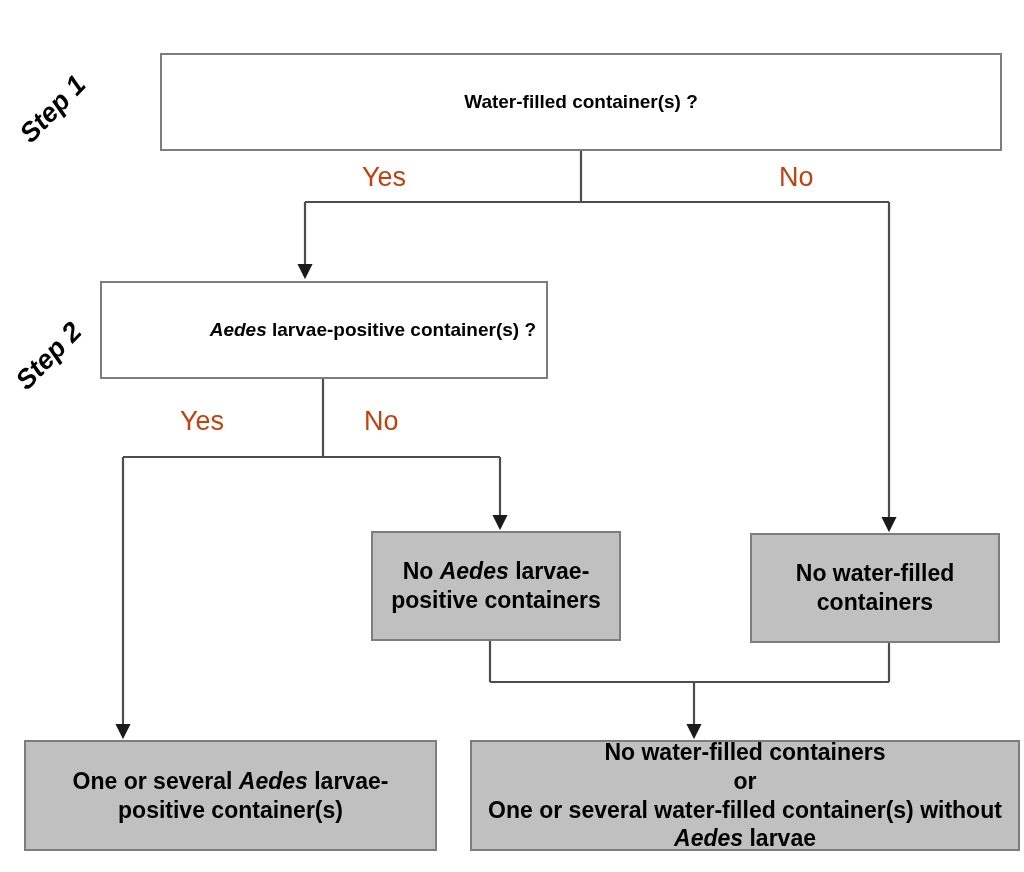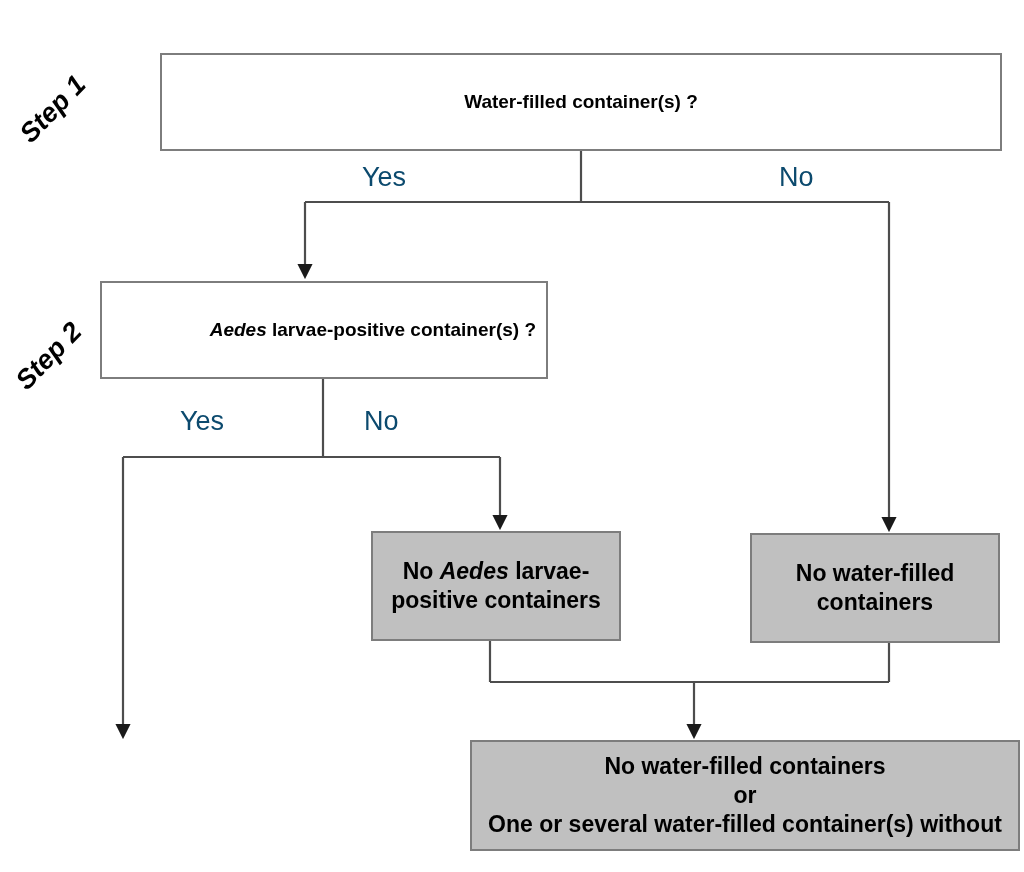--- a/index.html
+++ b/index.html
@@ -50,21 +50,21 @@
     padding: 0 10px;
     width: 100%;
   }
   .ital {
     font-style: italic;
   }
   .edge-label {
     position: absolute;
     font-size: 27px;
     font-weight: normal;
-    color: #0c4a6e;
+    color: #c2410c;
     white-space: nowrap;
     z-index: 3;
   }
   .step-label {
     position: absolute;
     font-size: 27px;
     font-weight: bold;
     font-style: italic;
     color: #000000;
     white-space: nowrap;
@@ -127,22 +127,30 @@
   <div class="node terminal" style="left:371px; top:531px; width:250px; height:110px;">
     <div class="inner">
       <span>No </span><span class="ital">Aedes</span><span> larvae-positive containers</span>
     </div>
   </div>
 
   <div class="node terminal" style="left:750px; top:533px; width:250px; height:110px;">
     <div class="inner">No water-filled containers</div>
   </div>
 
+  <div class="node terminal" style="left:24px; top:740px; width:413px; height:111px;">
+    <div class="inner">
+      <span>One or several </span><span class="ital">Aedes</span><span> larvae-positive container(s)</span>
+    </div>
+  </div>
 
   <div class="node terminal" style="left:470px; top:740px; width:550px; height:111px;">
     <div class="inner">
       <div>No water-filled containers</div>
       <div>or</div>
       <div>One or several water-filled container(s) without</div>
+      <div>
+        <span class="ital">Aedes</span><span> larvae</span>
+      </div>
     </div>
   </div>
 
 </div>
 
 </body></html>

